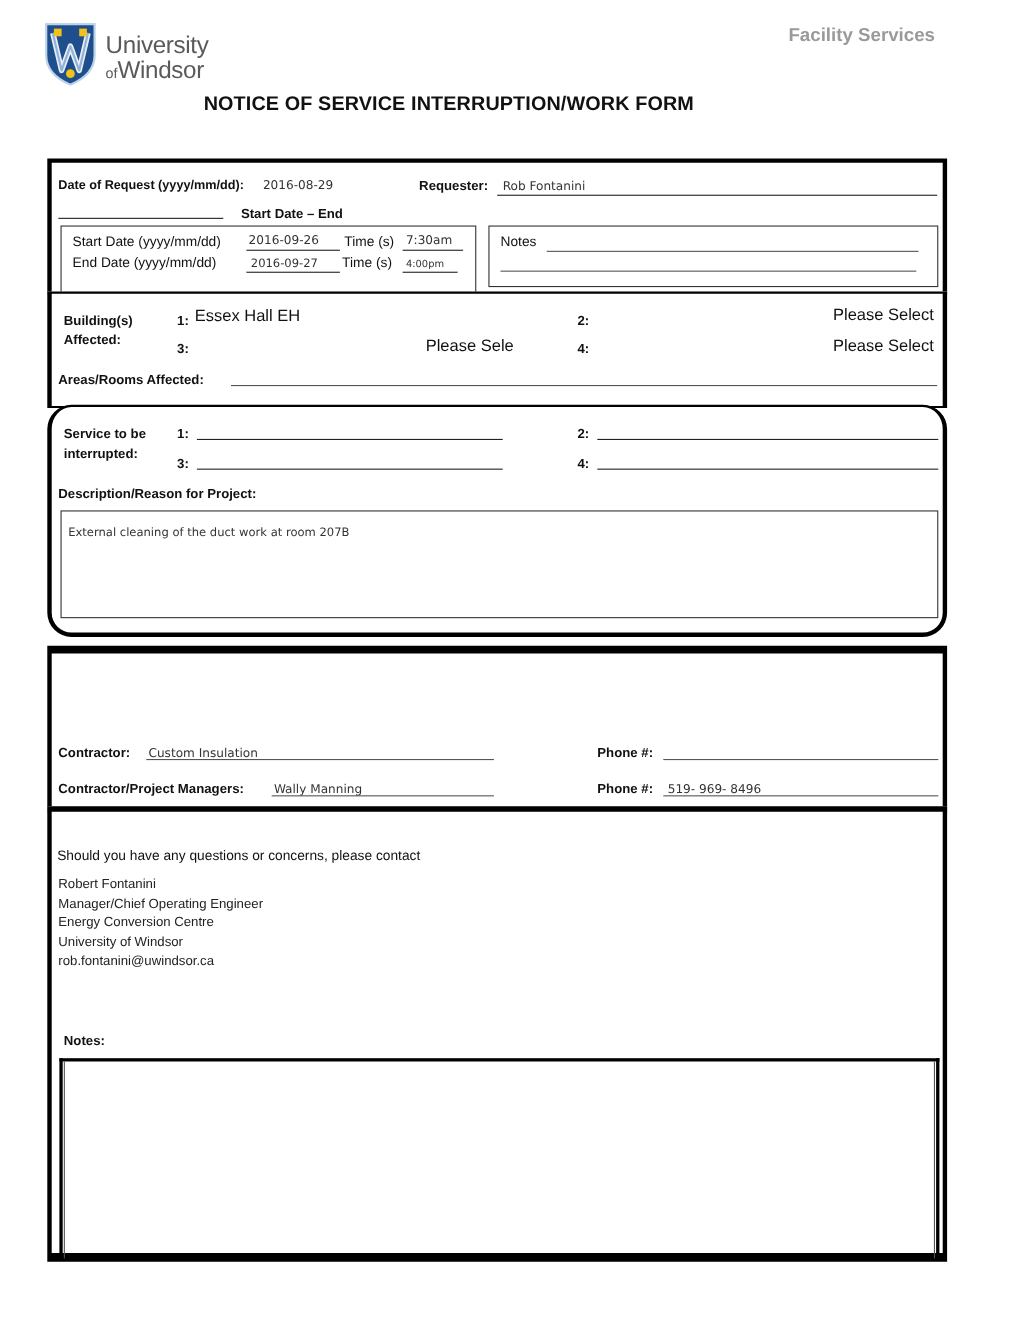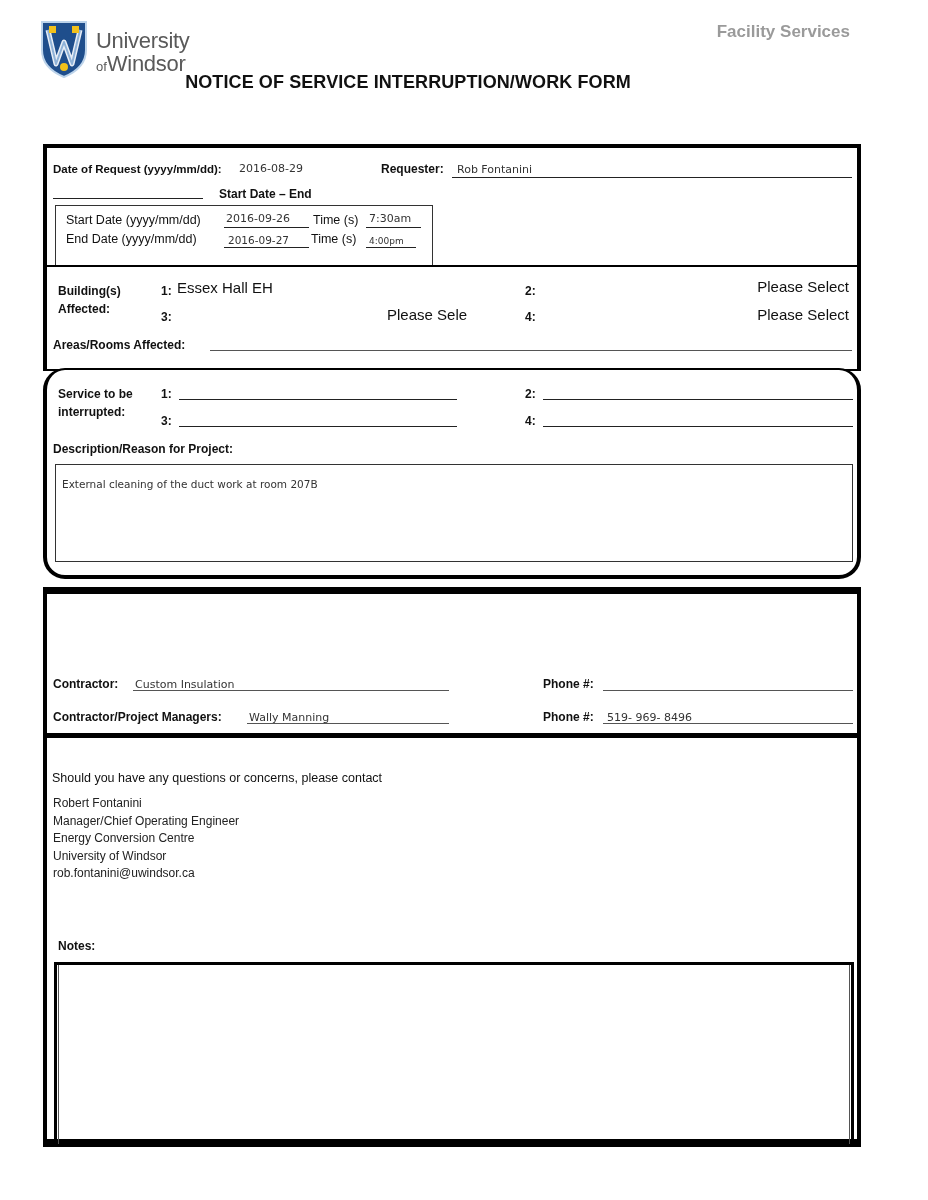--- a/index.html
+++ b/index.html
@@ -7,21 +7,21 @@
          font-family:"Liberation Sans", sans-serif; color:#111; }
   .abs { position:absolute; }
   .logo { left:40px; top:20px; width:160px; height:60px; }
   .crest { position:absolute; left:0; top:0; width:48px; height:58px; }
   .logo-text { position:absolute; left:56px; top:10px; color:#5a5a5a; line-height:1; }
   .logo-text .l1 { font-size:22px; display:block; letter-spacing:-0.3px; }
   .logo-text .l2 { display:block; margin-top:1px; }
   .logo-text .of { font-size:13px; }
   .logo-text .w { font-size:22px; letter-spacing:-0.3px; }
   .facility { right:78px; top:22px; font-size:17px; font-weight:bold; color:#9a9a9a; }
-  .title { left:0; width:816px; top:72px; text-align:center; font-size:18px; font-weight:bold; letter-spacing:0.1px; }
+  .title { left:0; width:816px; top:84px; text-align:center; font-size:18px; font-weight:bold; letter-spacing:0.1px; }
 
   .section { position:absolute; left:43px; width:818px; border:4px solid #000; box-sizing:border-box; background:#fff; }
   .s1 { top:144px; height:124px; border-bottom-width:2px; }
   .s2 { top:265px; height:106px; border-top-width:2px; border-bottom-width:2px; }
   .s3 { top:368px; height:211px; border-top-width:2px;border-radius:22px; }
   .s4 { top:587px; height:152px; border-top-width:7px; }
   .s5 { top:733px; height:414px; border-top-width:5px; border-bottom-width:8px; }
 
   .lbl { position:absolute; font-weight:bold; font-size:12px; white-space:nowrap; }
   .val { position:absolute; font-size:11px; white-space:nowrap; font-family:"DejaVu Sans", sans-serif; color:#333; }
@@ -72,20 +72,26 @@
     <div class="line" style="left:310px;top:21px;width:55px;"></div>
 
     <span class="norm" style="left:10px;top:26px;">End Date   (yyyy/mm/dd)</span>
     <span class="val" style="left:172px;top:28px;font-size:10.5px;">2016-09-27</span>
     <div class="line" style="left:168px;top:41px;width:85px;"></div>
     <span class="norm" style="left:255px;top:26px;">Time (s)</span>
     <span class="val" style="left:313px;top:30px;font-size:9px;">4:00pm</span>
     <div class="line" style="left:310px;top:41px;width:50px;"></div>
   </div>
 
+  <div class="box" style="left:397px;top:57px;width:409px;height:56px;">
+    <span class="norm" style="left:10px;top:7px;">Notes</span>
+    <span class="val" style="left:52px;top:7px;"></span>
+    <div class="line grey" style="left:52px;top:22px;width:338px;"></div>
+    <div class="line grey" style="left:10px;top:40px;width:378px;"></div>
+  </div>
 </div>
 
 <div class="section s2">
   <span class="lbl" style="left:11px;top:17px;">Building(s)</span>
   <span class="lbl" style="left:11px;top:35px;">Affected:</span>
 
   <span class="lbl" style="left:114px;top:17px;">1:</span>
   <span class="big" style="left:130px;top:12px;">Essex Hall EH</span>
 
   <span class="lbl" style="left:478px;top:17px;">2:</span>

